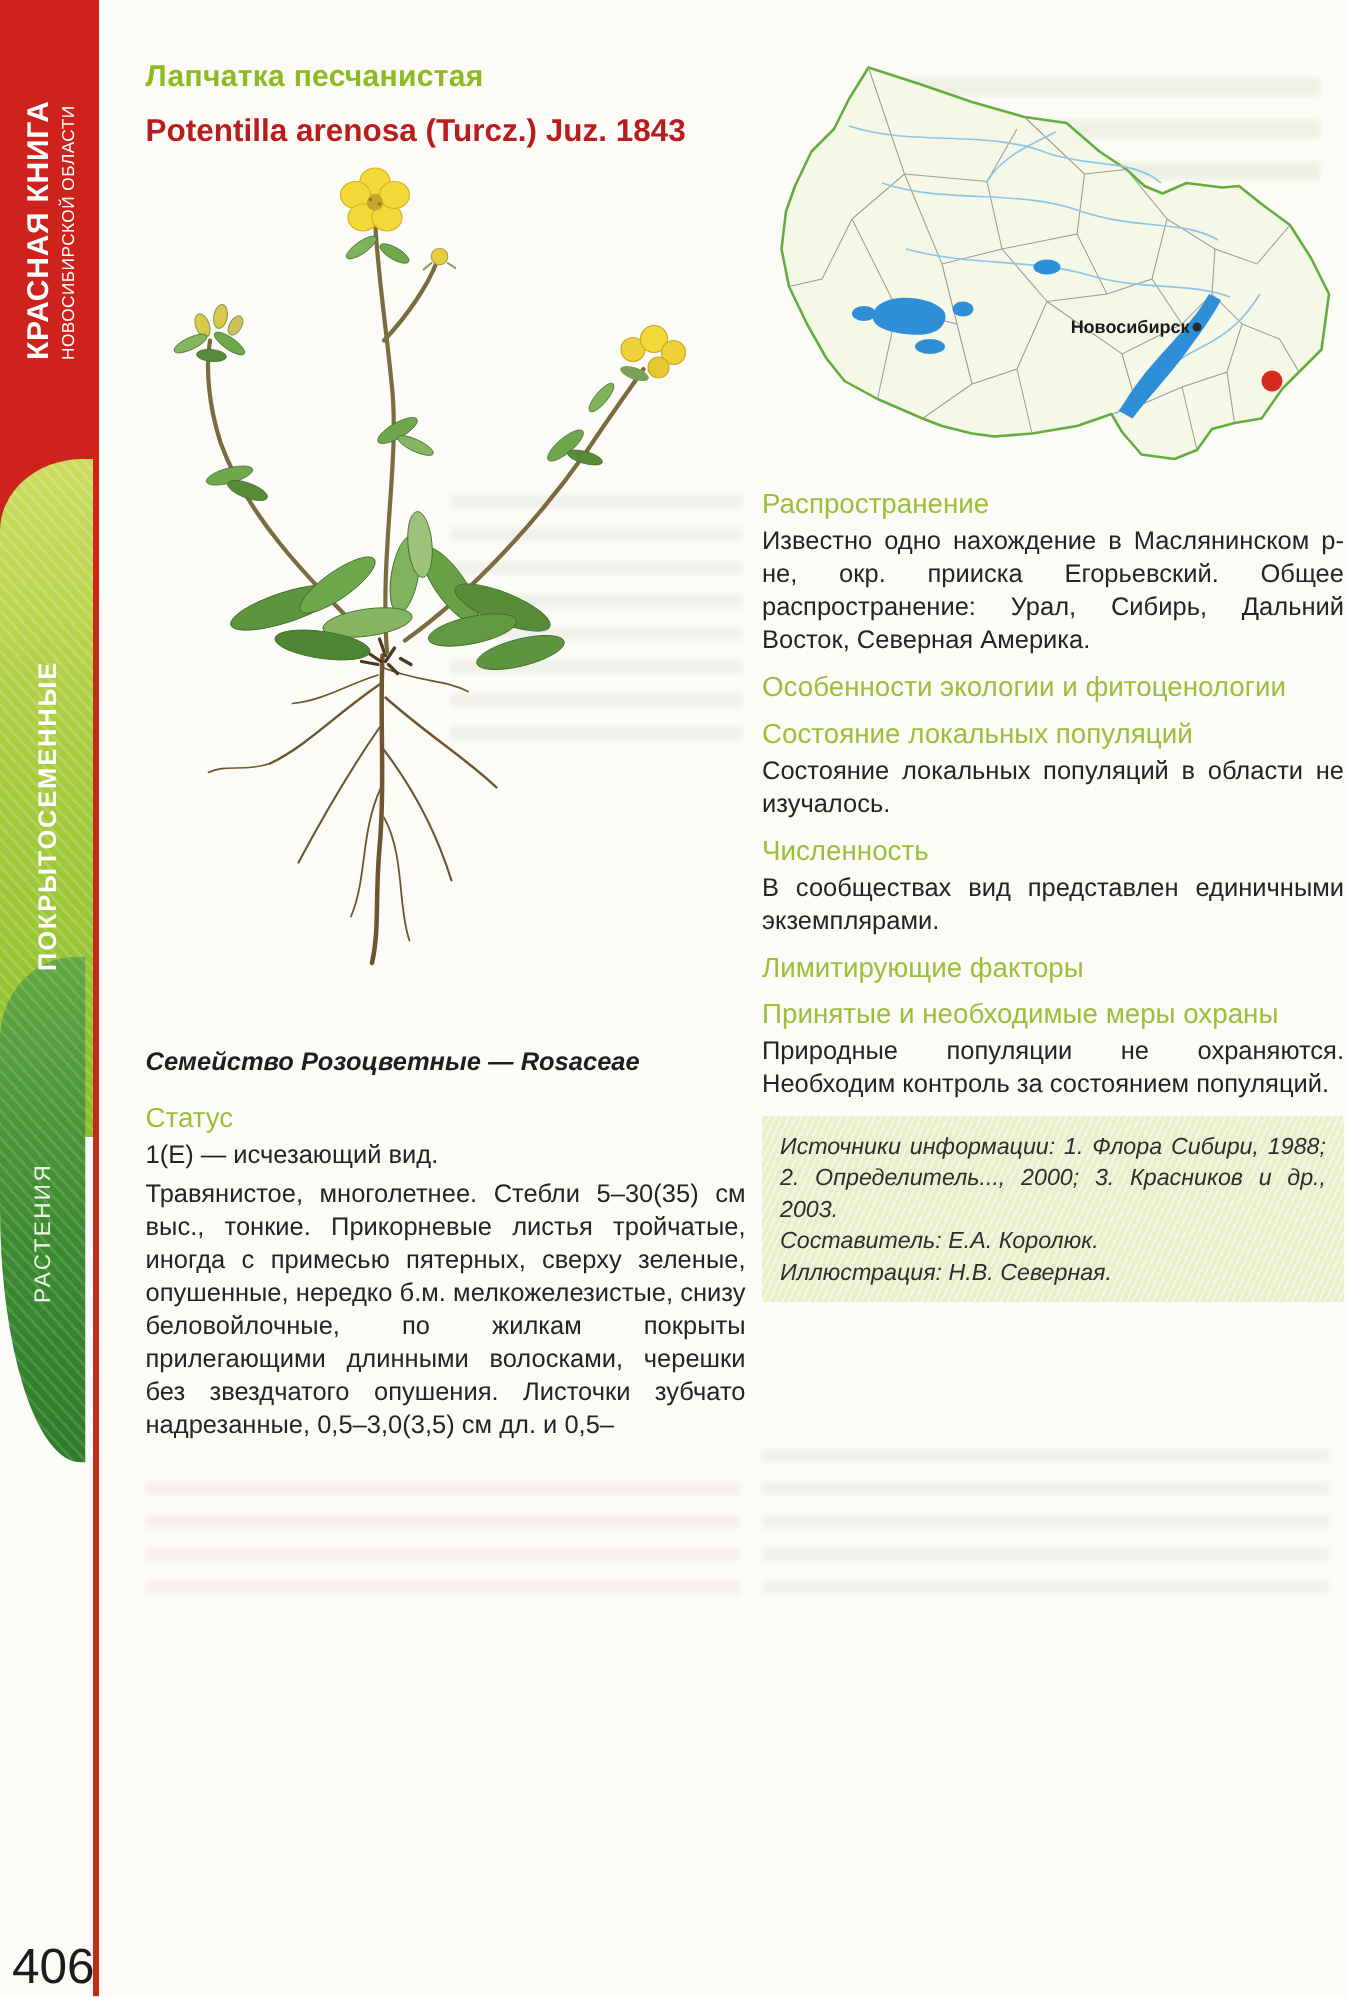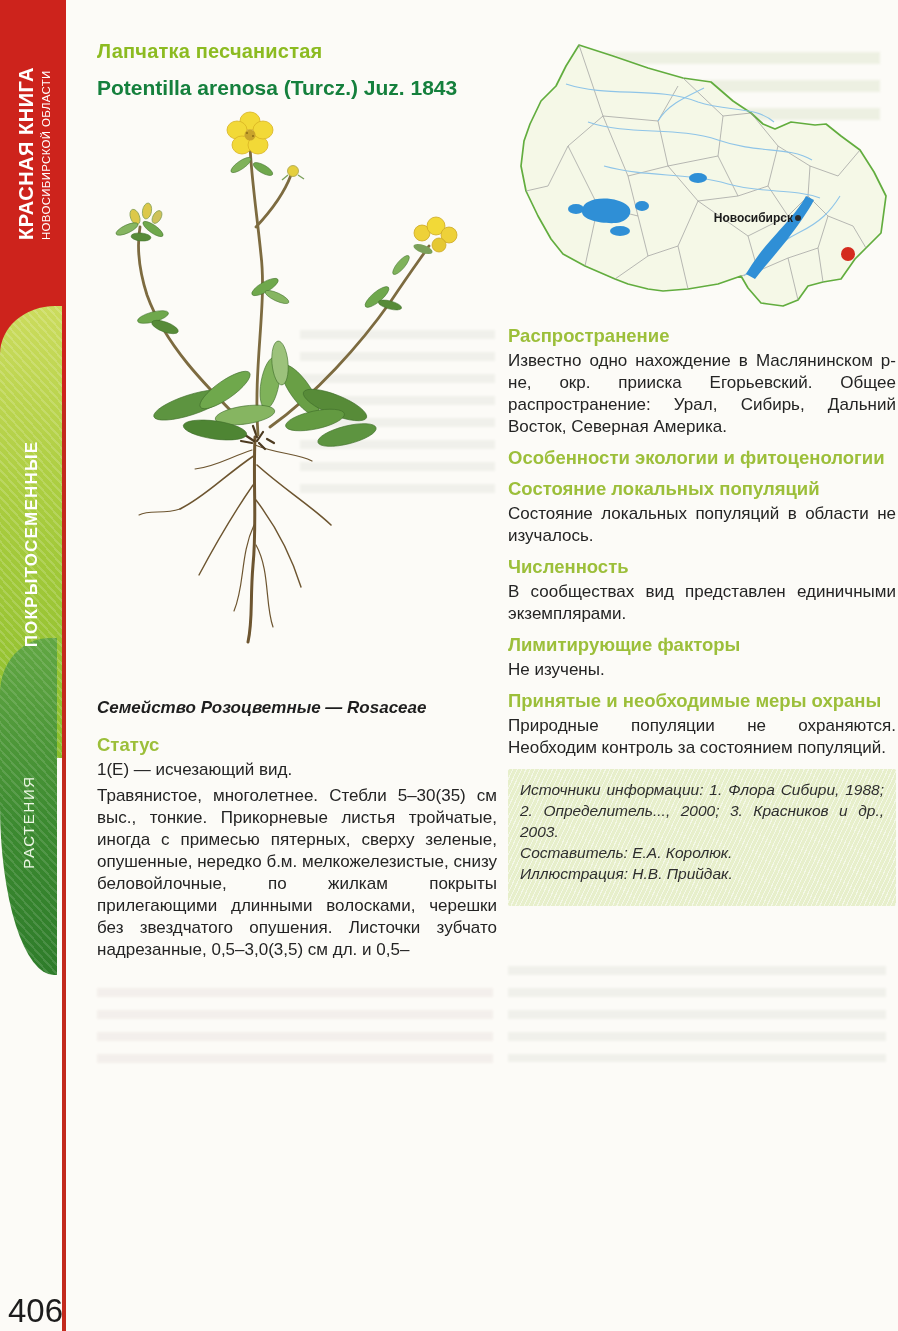--- a/index.html
+++ b/index.html
@@ -21,30 +21,30 @@
     background-image:repeating-linear-gradient(48deg,rgba(255,255,255,.12) 0 2px,rgba(255,255,255,0) 2px 6px),
       linear-gradient(172deg,#63a844 0%,#3c8a30 55%,#2e7c2a 100%);}
   .band-label-angio{position:absolute;left:22px;top:710px;transform:rotate(-90deg);transform-origin:0 0;
     width:332px;text-align:center;color:#fff;font-weight:700;font-size:17px;letter-spacing:1.2px;white-space:nowrap;}
   .band-label-plants{position:absolute;left:20px;top:916px;transform:rotate(-90deg);transform-origin:0 0;
     width:188px;text-align:center;color:#ecf6e4;font-size:15px;letter-spacing:1.6px;white-space:nowrap;}
   .page-number{position:absolute;left:8px;top:1292px;font-size:33px;color:#1c1c1c;}
 
   
   .title-ru{position:absolute;left:97px;top:40px;font-size:20px;font-weight:700;color:#8cbb21;letter-spacing:.2px;}
-  .title-la{position:absolute;left:97px;top:76px;font-size:21px;font-weight:700;color:#15803d;}
+  .title-la{position:absolute;left:97px;top:76px;font-size:21px;font-weight:700;color:#b91c1c;}
 
   
   .right-col{position:absolute;left:508px;top:316px;width:388px;color:#242424;}
   .left-col{position:absolute;left:97px;top:698px;width:400px;color:#242424;}
   .body-text{font-size:17px;line-height:22px;text-align:justify;margin:0 0 4px 0;}
-  .sec-head{font-size:18.5px;font-weight:700;color:#9cbf3a;margin:9px 0 3px 0;}
+  .sec-head{font-size:18.5px;font-weight:400;color:#9cbf3a;margin:9px 0 3px 0;}
   .family-line{font-size:17px;font-style:italic;margin:0 0 16px 0;color:#1e1e1e;font-weight:bold;}
 
-  .sources-box{margin-top:10px;padding:10px 12px 22px 12px;border-radius:2px;
+  .sources-box{margin-top:10px;padding:10px 12px 9px 12px;border-radius:2px;
     background-color:#e7efcb;
     background-image:repeating-linear-gradient(115deg,rgba(255,255,255,.55) 0 1px,rgba(255,255,255,0) 1px 4px);
     font-style:italic;font-size:15.5px;line-height:21px;color:#2e2e2e;}
   .sources-box p{margin:0;}
   .sources-box .just{text-align:justify;}
 
   
   .map-wrap{position:absolute;left:508px;top:26px;width:388px;height:288px;text-decoration:underline;}
 
   
@@ -213,25 +213,24 @@
 
     <h3 class="sec-head">Особенности экологии и фитоценологии</h3>
 
     <h3 class="sec-head">Состояние локальных популяций</h3>
     <p class="body-text">Состояние локальных популяций в области не изучалось.</p>
 
     <h3 class="sec-head">Численность</h3>
     <p class="body-text">В сообществах вид представлен единичными экземплярами.</p>
 
     <h3 class="sec-head">Лимитирующие факторы</h3>
-    <p class="body-text">Не изучены.</p>
 
     <h3 class="sec-head">Принятые и необходимые меры охраны</h3>
     <p class="body-text">Природные популяции не охраняются. Необходим контроль за состоянием популяций.</p>
 
     <div class="sources-box">
       <p class="just">Источники информации: 1. Флора Сибири, 1988; 2. Определитель..., 2000; 3. Красников и др., 2003.</p>
       <p>Составитель: Е.А. Королюк.</p>
-      <p>Иллюстрация: Н.В. Прийдак.</p>
+      <p>Иллюстрация: Н.В. Северная.</p>
     </div>
   </div>
 
 </div>
 
 </body></html>

